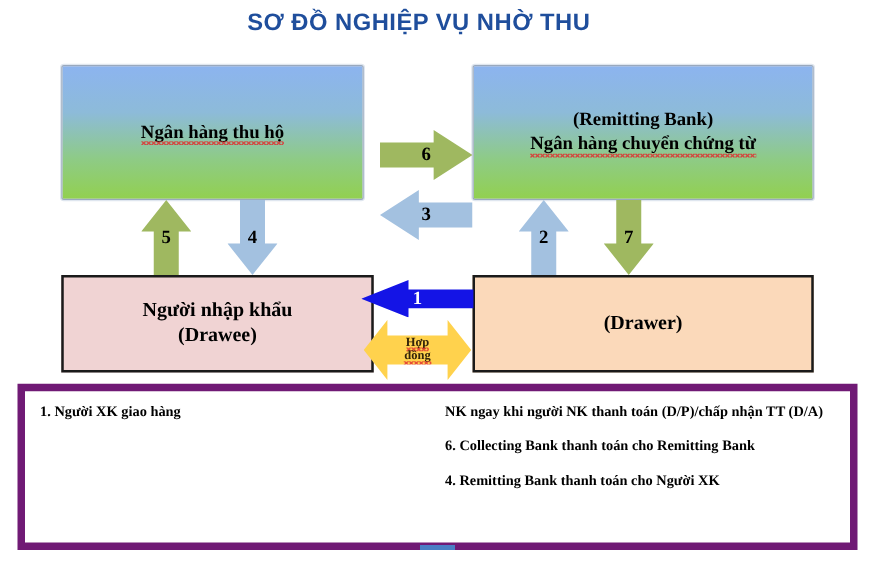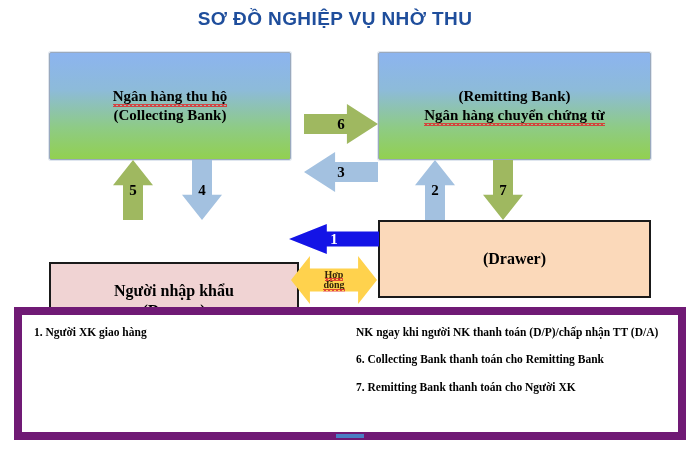--- a/index.html
+++ b/index.html
@@ -52,21 +52,21 @@
     border-radius: 2px;
     box-shadow: 0 0 0 1px #dfe6ef;
     font-size: 15px;
   }
   .party-box {
     border: 2px solid #1a1a1a;
     font-size: 16px;
   }
   #box-collecting { left: 49px;  top: 52px;  width: 242px; height: 108px; }
   #box-remitting  { left: 378px; top: 52px;  width: 273px; height: 108px; }
-  #box-drawee     { left: 49px;  top: 220px; width: 250px; height: 78px;  background: #f0d3d3; margin-top: 42px; }
+  #box-drawee     { left: 49px;  top: 220px; width: 250px; height: 78px;  background: #f0d3d3; }
   #box-drawer     { left: 378px; top: 220px; width: 273px; height: 78px;  background: #fbd9ba; }
 
   
   .sq {
     position: relative;
     display: inline-block;
   }
   .sq::after {
     content: "";
     position: absolute;
@@ -118,21 +118,21 @@
   #arrow-contract .ctext { display: block; white-space: nowrap; }
 
   
   #legend {
     position: absolute;
     left: 14px;
     top: 307px;
     width: 672px;
     height: 133px;
     box-sizing: border-box;
-    border: 8px solid #701a75;
+    border: 6px solid #701a75;
     background: #ffffff;
     display: flex;
   }
   #legend::after {
     content: "";
     position: absolute;
     left: 50%;
     transform: translateX(-50%);
     bottom: -6px;
     width: 28px;
@@ -152,21 +152,20 @@
   .legend-item { margin-bottom: 13px; }
   .legend-col.right .legend-item:first-child { text-align: justify; }
 </style>
 </head>
 <body>
 
 <div class="title">SƠ ĐỒ NGHIỆP VỤ NHỜ THU</div>
 
 <div class="box bank-box" id="box-collecting">
   <span class="ln sq">Ngân hàng thu hộ</span>
-  <span class="ln">(Collecting Bank)</span>
 </div>
 
 <div class="box bank-box" id="box-remitting">
   <span class="ln">(Remitting Bank)</span>
   <span class="ln sq">Ngân hàng chuyển chứng từ</span>
 </div>
 
 <div class="box party-box" id="box-drawee">
   <span class="ln">Người nhập khẩu</span>
   <span class="ln">(Drawee)</span>
@@ -209,15 +208,15 @@
   <span class="ctext sq">đồng</span>
 </div>
 
 <div id="legend">
   <div class="legend-col left">
     <div class="legend-item">1. Người XK giao hàng</div>
   </div>
   <div class="legend-col right">
     <div class="legend-item">NK ngay khi người NK thanh toán (D/P)/chấp nhận TT (D/A)</div>
     <div class="legend-item">6. Collecting Bank thanh toán cho Remitting Bank</div>
-    <div class="legend-item">7. Remitting Bank thanh toán cho Người XK</div>
+    <div class="legend-item">4. Remitting Bank thanh toán cho Người XK</div>
   </div>
 </div>
 
 </body></html>

